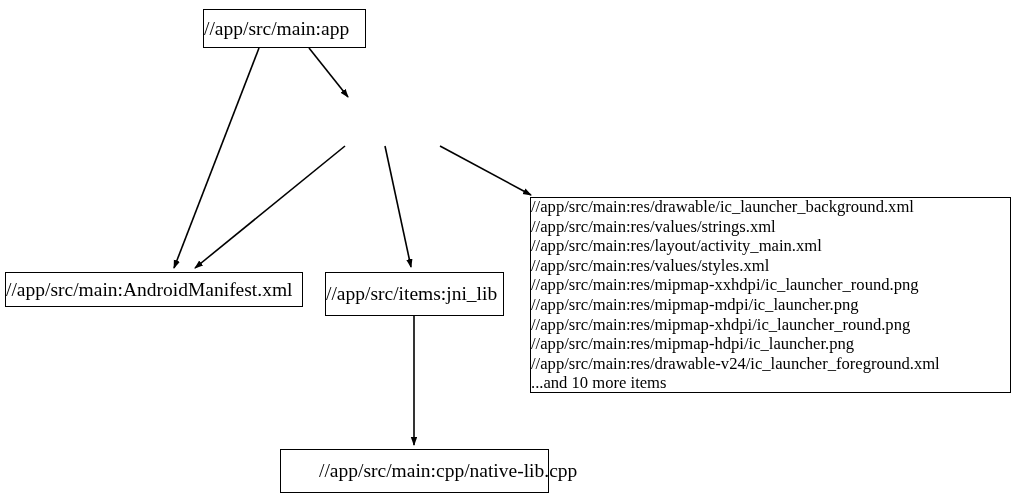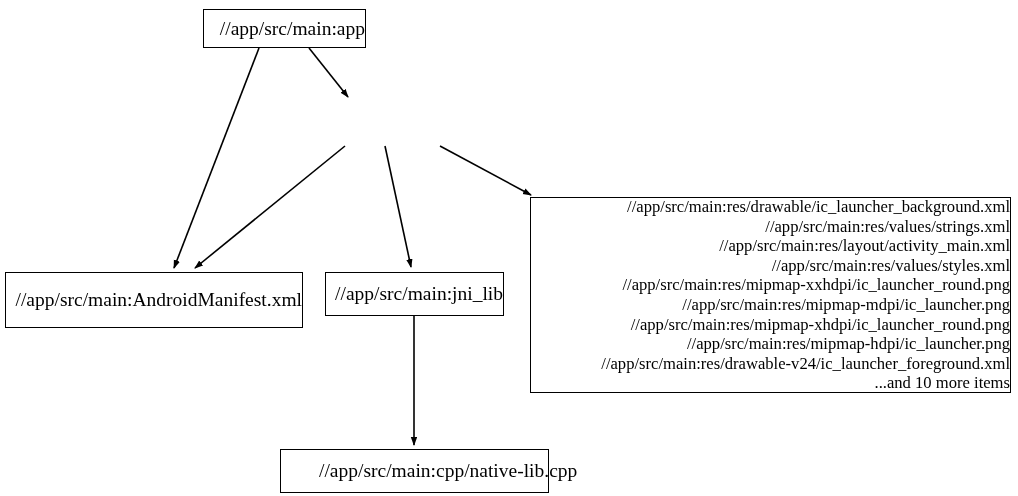--- a/index.html
+++ b/index.html
@@ -37,41 +37,41 @@
     background: #ffffff;
     display: flex;
     align-items: center;
     justify-content: center;
     text-align: center;
     color: #000000;
   }
   .node .node-label {
     display: block;
     width: 100%;
-    text-align: right;
+    text-align: left;
     white-space: pre;
     line-height: 1.0;
   }
   
   .node-single .node-label {
     font-size: 19.5px;
   }
   
   .node-multi {
     align-items: center;
   }
   .node-multi .node-label {
     font-size: 16.6px;
     line-height: 19.55px;
   }
 
   
   #node-app            { left: 203px; top: 9px;   width: 163px; height: 39px; }
   #node-lib            { left: 302px; top: 102px; width: 156px; height: 44px; }
-  #node-manifest       { left: 5px;   top: 272px; width: 298px; height: 56px; }
+  #node-manifest       { left: 5px;   top: 272px; width: 298px; height: 35px; }
   #node-jni-lib        { left: 325px; top: 272px; width: 179px; height: 44px; }
   #node-res-aggregate  { left: 530px; top: 197px; width: 481px; height: 196px; }
   #node-native-lib-cpp { left: 280px; top: 449px; width: 269px; height: 44px; padding-left: 38px; }
 </style>
 </head>
 <body>
 
 <div id="graph-root">
 
   <svg id="edge-layer" width="1018" height="496" viewBox="0 0 1018 496" xmlns="http://www.w3.org/2000/svg">
@@ -97,21 +97,21 @@
   <div class="node node-single" id="node-app">
     <span class="node-label">//app/src/main:app</span>
   </div>
 
 
   <div class="node node-single" id="node-manifest">
     <span class="node-label">//app/src/main:AndroidManifest.xml</span>
   </div>
 
   <div class="node node-single" id="node-jni-lib">
-    <span class="node-label">//app/src/main:jni_lib</span>
+    <span class="node-label">//app/src/items:jni_lib</span>
   </div>
 
   <div class="node node-single" id="node-native-lib-cpp">
     <span class="node-label">//app/src/main:cpp/native-lib.cpp</span>
   </div>
 
   <div class="node node-multi" id="node-res-aggregate">
     <span class="node-label">//app/src/main:res/drawable/ic_launcher_background.xml
 //app/src/main:res/values/strings.xml
 //app/src/main:res/layout/activity_main.xml

